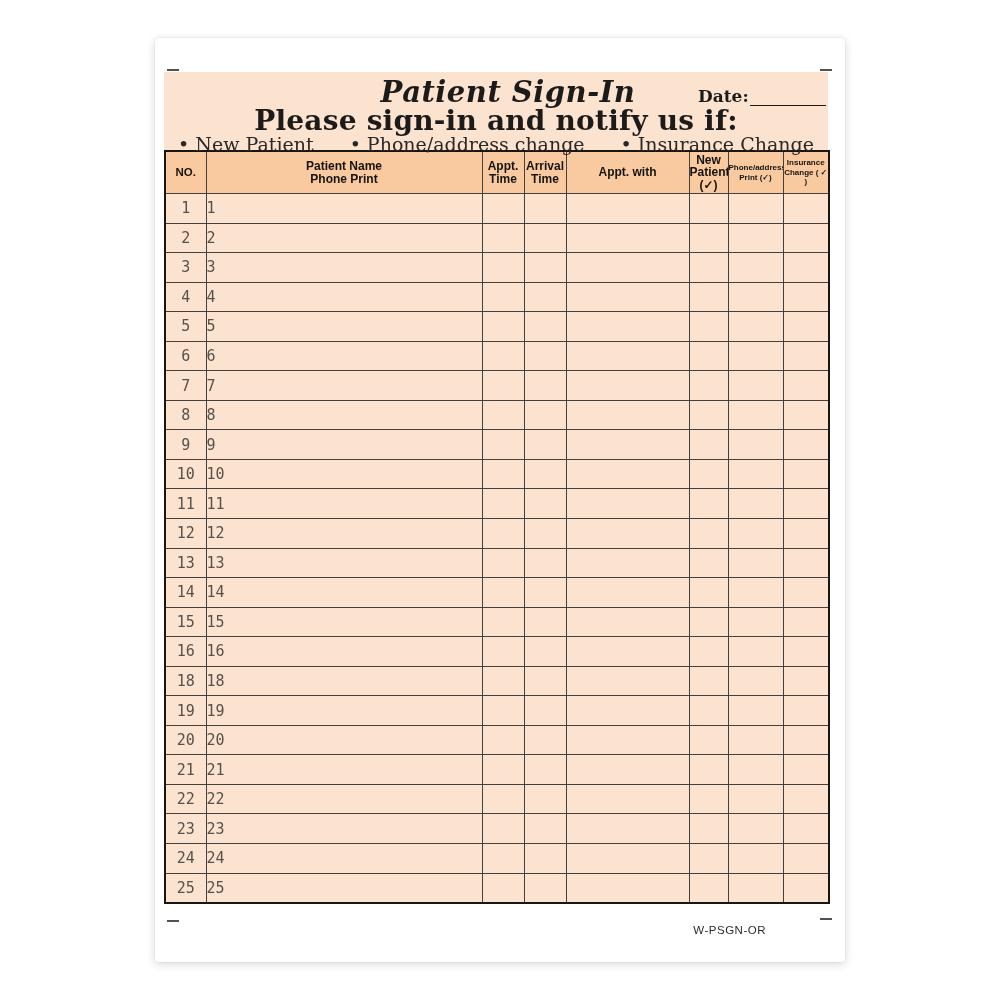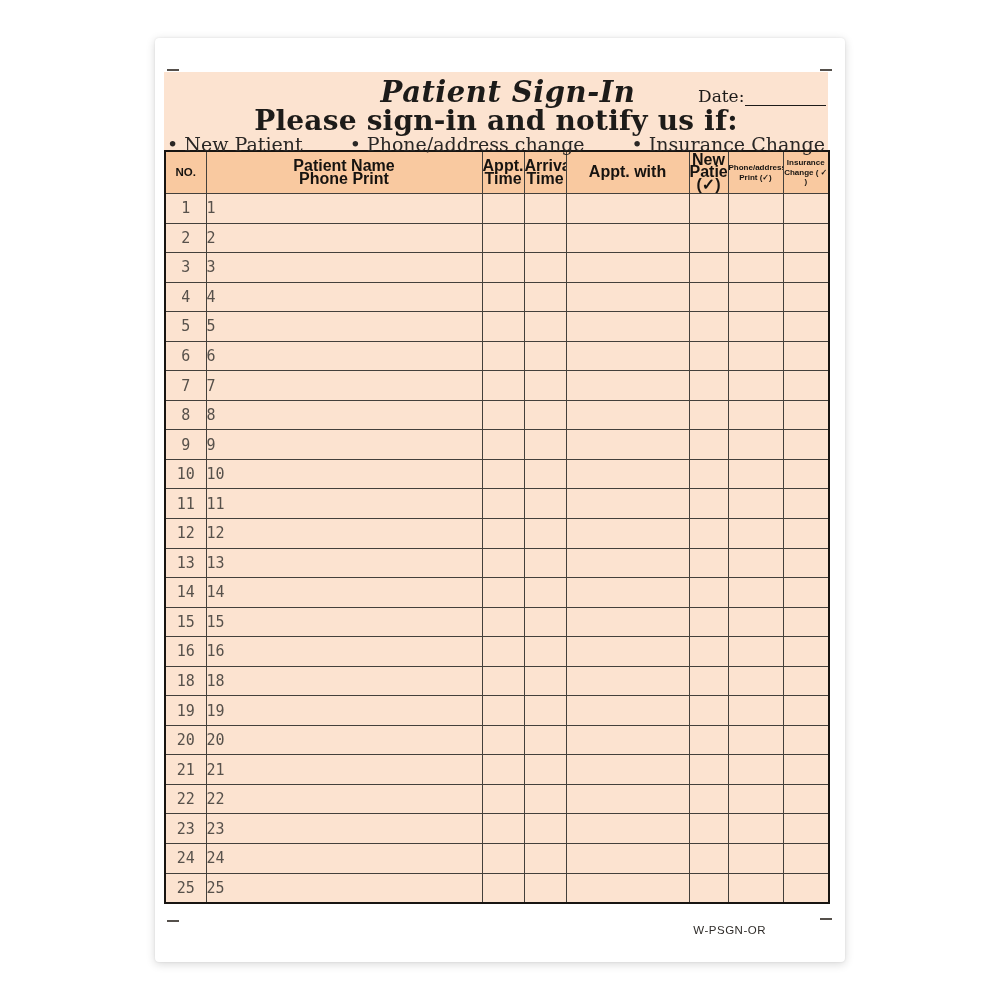--- a/index.html
+++ b/index.html
@@ -31,48 +31,48 @@
   }
   .page-title{
     margin:0;padding-top:5px;
     font-family:"DejaVu Serif", serif;
     font-style:italic;font-weight:bold;
     font-size:29px;line-height:30px;letter-spacing:0.5px;padding-left:24px;
   }
   .date-block{
     position:absolute;top:15px;right:2px;width:128px;
     display:flex;align-items:flex-end;
-    font-size:17px;line-height:19px;font-style:normal;font-weight:normal;
+    font-size:17px;line-height:19px;font-style:normal;font-weight:bold;
   }
   .date-line{
     flex:1;border-bottom:1.6px solid #1d1b19;height:15px;margin-left:1px;
   }
   .subtitle{
     font-weight:bold;font-size:28px;line-height:27px;letter-spacing:0.2px;
   }
   .bullet-row{
-    display:flex;justify-content:center;gap:47px;
+    display:flex;justify-content:center;gap:36px;
     font-size:19px;line-height:20px;color:#2a2725;
   }
   .bullet-item{white-space:nowrap;}
 
   table.signin{
     border-collapse:collapse;table-layout:fixed;width:664px;
     border:2px solid #181512;
   }
   table.signin th, table.signin td{
     border:1.3px solid #44403b;
     padding:0;overflow:hidden;
   }
   thead th{
     background:#f9c9a0;
     height:41px;vertical-align:middle;text-align:center;
     font-family:"Liberation Sans", sans-serif;
     font-weight:bold;color:#161310;
-    font-size:16px;line-height:12.5px;
+    font-size:12px;line-height:12.5px;
     border-bottom:2px solid #181512;
   }
   thead th.h-small{font-size:8px;line-height:9.5px;}
   thead th.h-no{font-size:11.5px;}
   tbody td{
     background:#fce3d0;height:28.56px;vertical-align:middle;
   }
   td.no-cell{
     text-align:center;
     font-family:"DejaVu Sans Mono", monospace;

